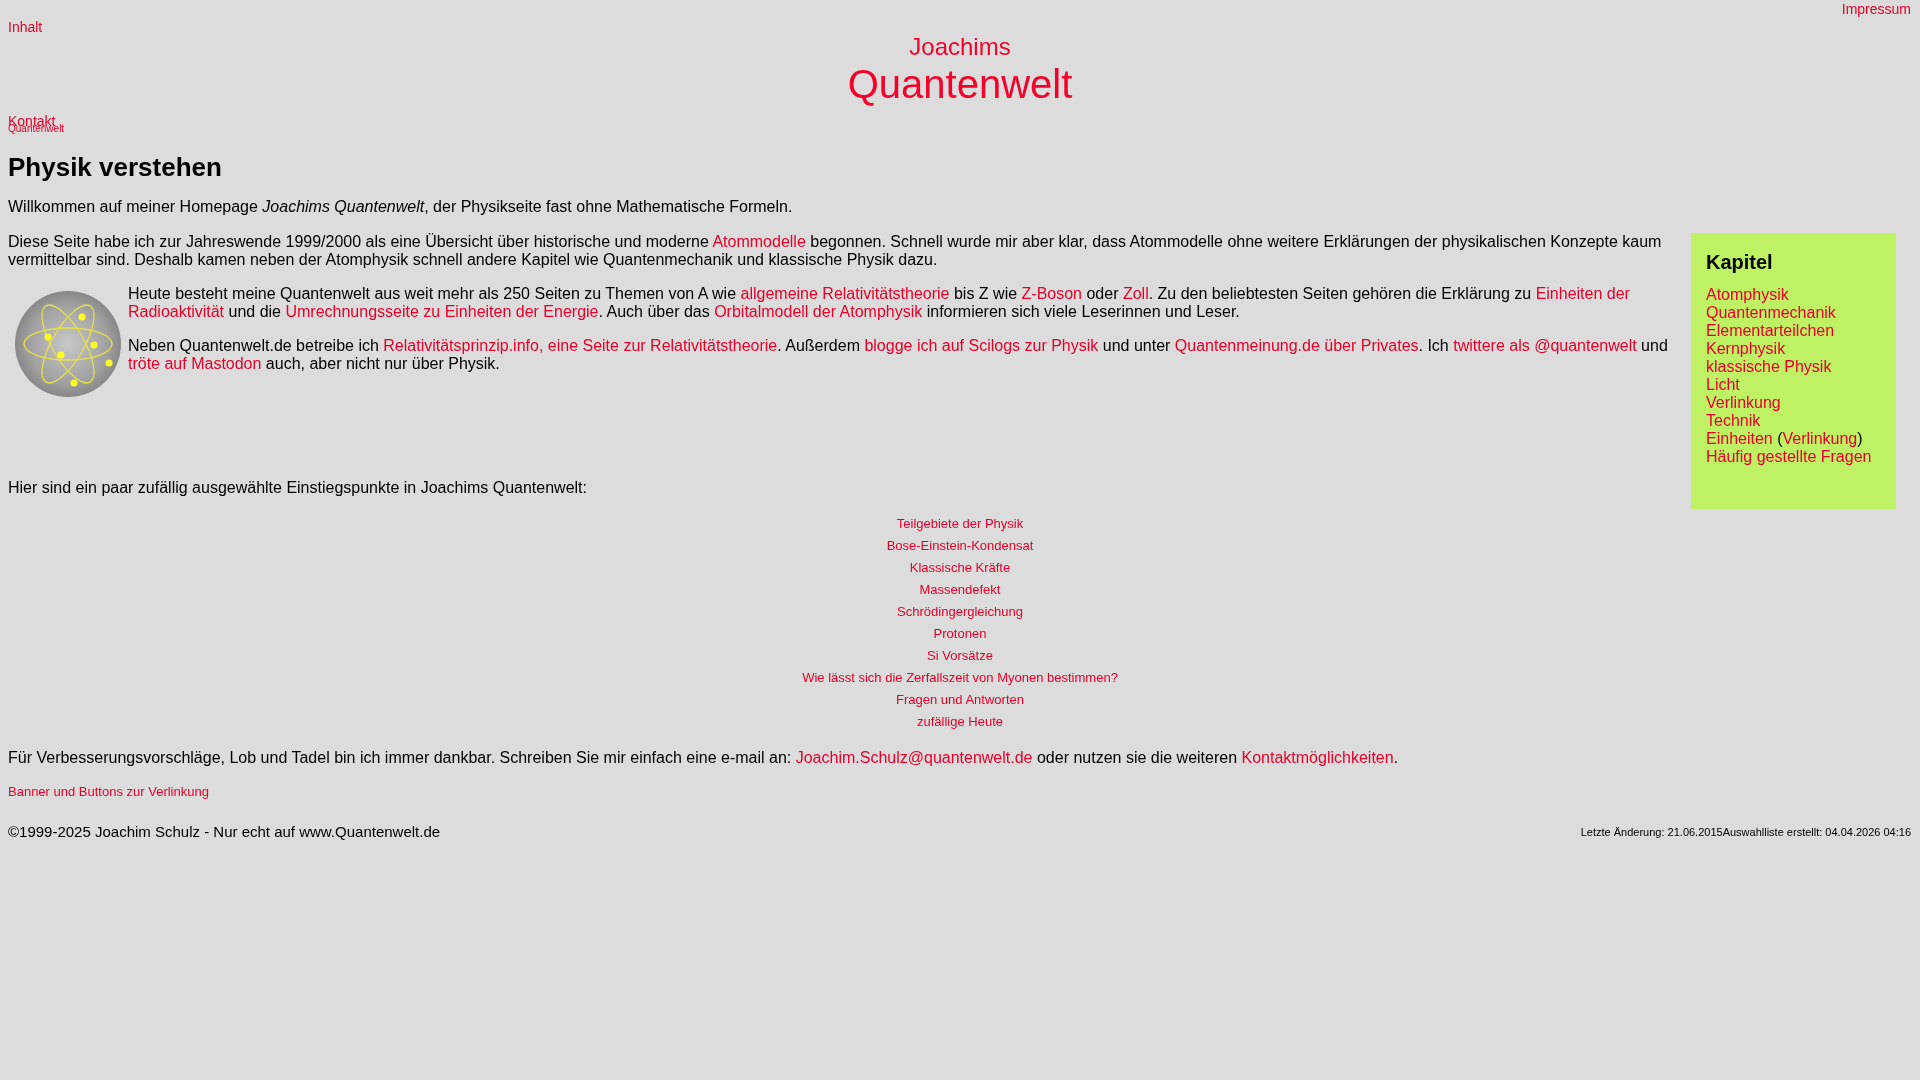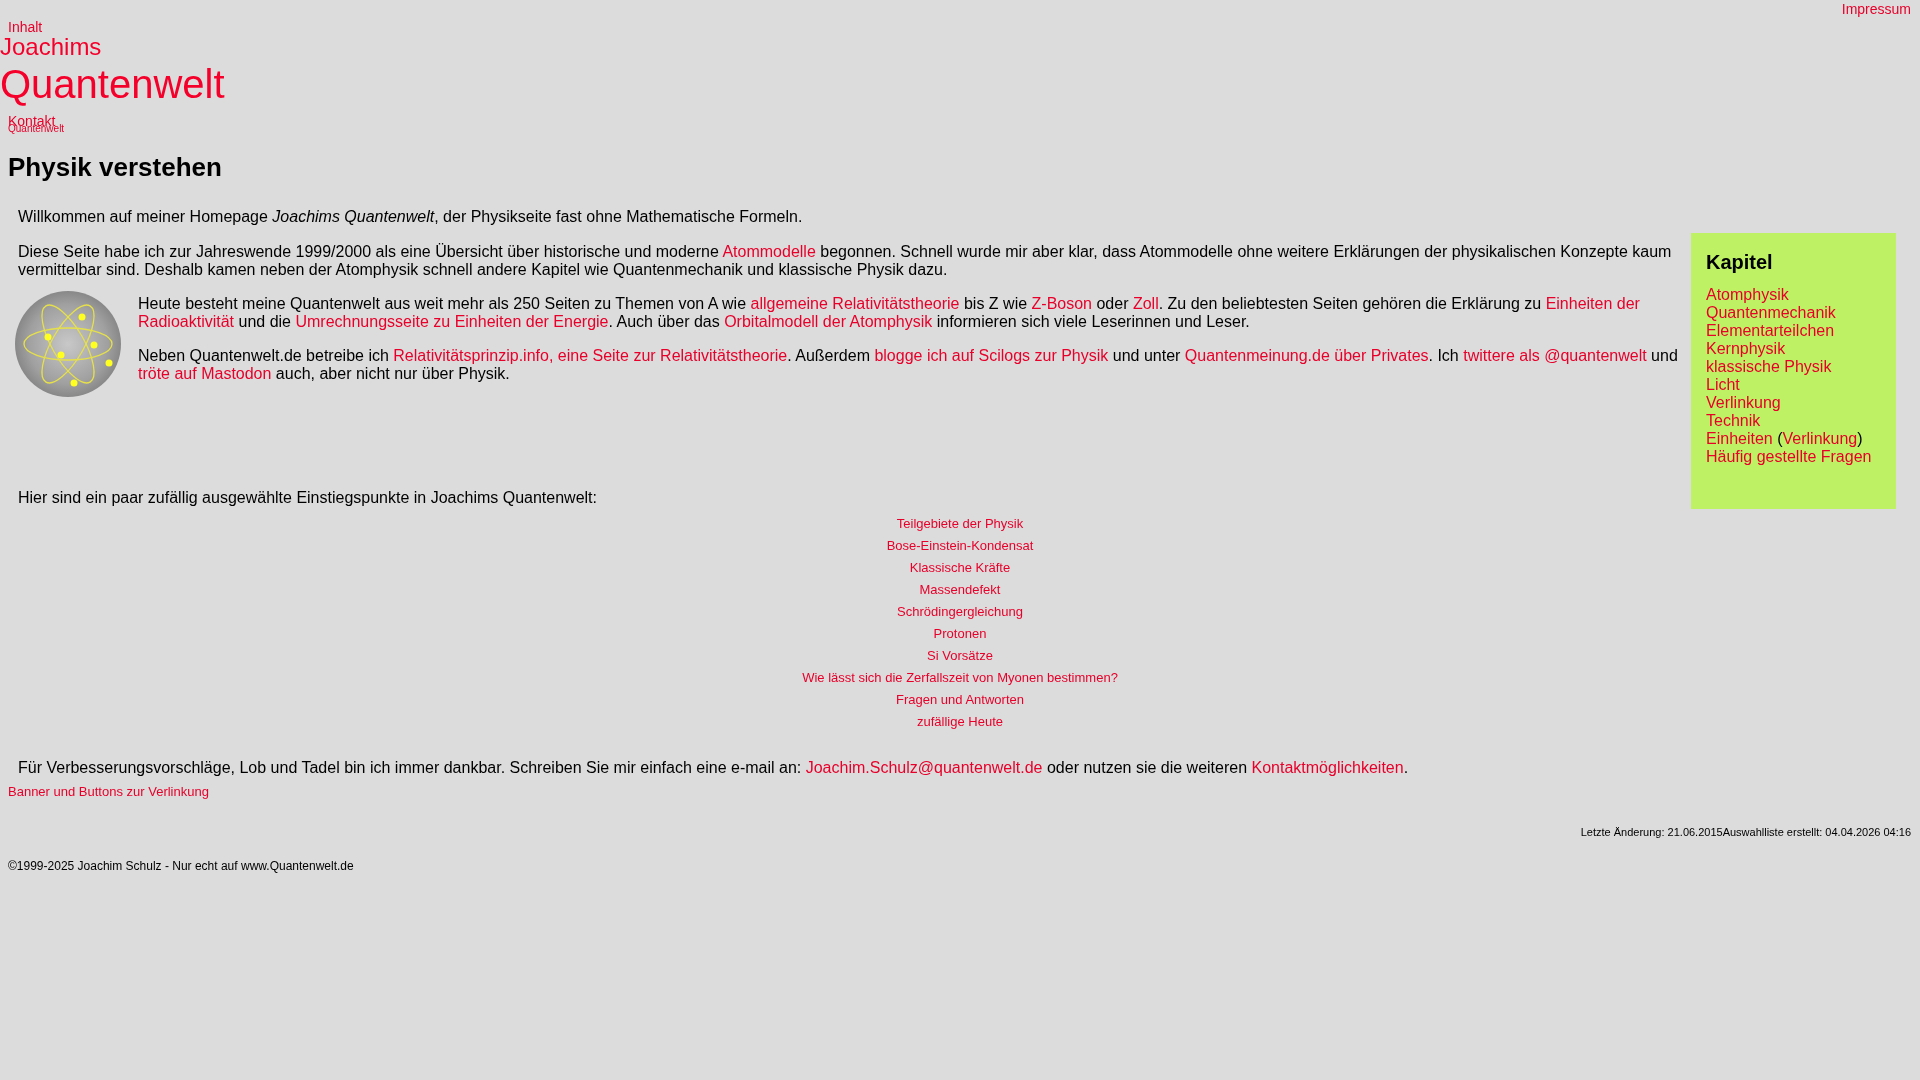--- a/index.html
+++ b/index.html
@@ -7,45 +7,45 @@
     width: 1920px; height: 1080px; overflow: hidden;
     background: #dcdcdc; color: #000;
     font-family: "Liberation Sans", sans-serif;
     font-size: 16px; line-height: 18px;
     position: relative;
   }
   a { color: #e8002a; text-decoration: none; }
   .abs { position: absolute; }
   #impressum { right: 9px; top: 0px; font-size: 14px; }
   #inhalt { left: 8px; top: 18px; font-size: 14px; }
-  #title-wrap { left: 0; width: 1920px; top: 32px; text-align: left; }
+  #title-wrap { left: 0; width: 1920px; top: 32px; text-align: center; }
   #title-small { font-size: 24px; line-height: 30px; color: #f5002a; display:block; }
   #title-big { font-size: 40px; line-height: 44px; color: #f5002a; display:block; }
   #kontakt { left: 8px; top: 113px; font-size: 14px; line-height: 16px; }
   #kontakt-sub { left: 8px; top: 123px; font-size: 10px; line-height: 12px; }
   h1#page-title { position: absolute; left: 8px; top: 152px; margin: 0; font-size: 26px; line-height: 30px; font-weight: bold; }
-  .p { position: absolute; left: 8px; margin: 10px; }
+  .p { position: absolute; left: 8px; margin: 0; }
   #p-welcome { top: 198px; }
   #p-history { top: 233px; width: 1670px; }
   #atom { left: 12px; top: 288px; width: 112px; height: 112px; }
   #p-today { left: 128px; top: 285px; width: 1550px; }
   #p-neben { left: 128px; top: 337px; width: 1550px; }
   #kapitel-box {
     position: absolute; left: 1691px; top: 233px; width: 205px; height: 276px;
     background: #bef264; box-sizing: border-box; padding: 17px 0 0 15px;
   }
   #kapitel-title { font-size: 20px; font-weight: bold; line-height: 24px; margin: 0 0 12px 0; }
   #kapitel-list { list-style: none; margin: 0; padding: 0; }
   #kapitel-list li { font-size: 16px; line-height: 18px; }
   #p-intro { top: 479px; }
   #random-list { position: absolute; left: 0; width: 1920px; top: 513px; text-align: center; margin: 0; padding: 0; list-style: none; }
   #random-list li { font-size: 13px; line-height: 22px; }
   #p-feedback { top: 749px; }
   #banner-link { left: 8px; top: 783px; font-size: 13px; }
-  #copyright { left: 8px; top: 823px; font-size: 12px; margin-top: 34px; }
+  #copyright { left: 8px; top: 823px; font-size: 15px; }
   #meta-right { right: 9px; top: 823px; font-size: 11px; }
 </style>
 </head>
 <body>
 
 <a id="impressum" class="abs" href="#">Impressum</a>
 <a id="inhalt" class="abs" href="#">Inhalt</a>
 
 <div id="title-wrap" class="abs">
   <span id="title-small">Joachims</span>

